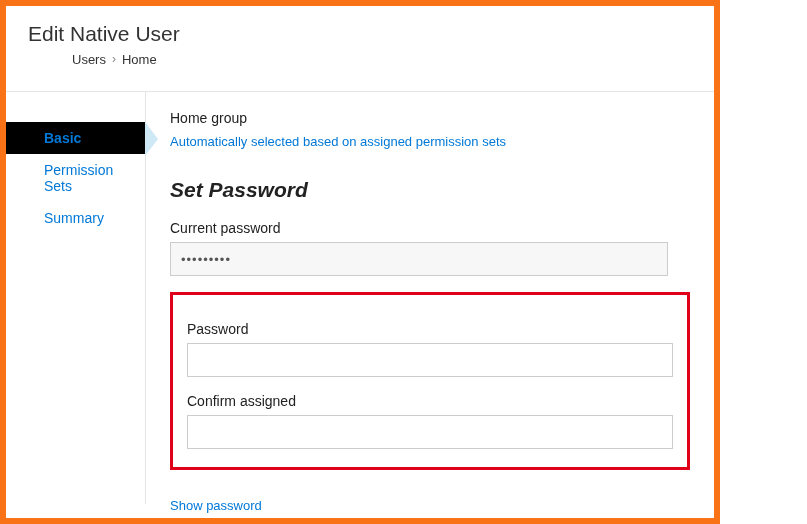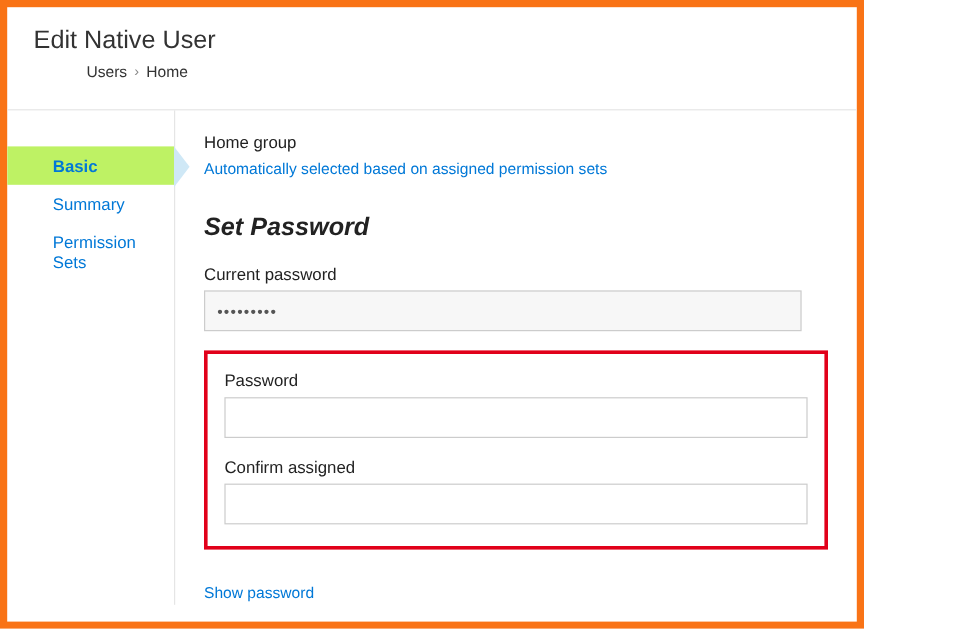--- a/index.html
+++ b/index.html
@@ -57,21 +57,21 @@
     padding-top: 30px;
   }
   .nav-item {
     padding: 8px 22px 8px 38px;
     font-size: 14px;
     color: #0078d7;
     cursor: pointer;
     position: relative;
   }
   .nav-item.active {
-    background: #bef264;
+    background: #000000;
     font-weight: 600;
     color: #0078d7;
   }
   .nav-item.active::after {
     content: "";
     position: absolute;
     right: -13px;
     top: 0;
     width: 0;
     height: 0;
@@ -111,21 +111,21 @@
     padding: 0 10px;
     font-size: 13px;
     color: #555;
     letter-spacing: 1px;
   }
   .text-input.white {
     background: #fff;
   }
   .highlight-box {
     border: 3px solid #e1001a;
-    padding: 14px 14px 18px 14px;
+    padding: 26px 14px 18px 14px;
     margin-top: 12px;
     width: 520px;
   }
   .field-block {
     margin-bottom: 16px;
   }
   .field-block:last-child {
     margin-bottom: 0;
   }
   .show-pass {
@@ -143,22 +143,22 @@
       <a href="#">Users</a>
       <span class="breadcrumb-sep">›</span>
       <span>Home</span>
     </div>
   </div>
   <div class="divider"></div>
 
   <div class="body">
     <div class="sidebar">
       <div class="nav-item active">Basic</div>
+      <div class="nav-item">Permission Sets</div>
       <div class="nav-item">Summary</div>
-      <div class="nav-item">Permission Sets</div>
     </div>
 
     <div class="content">
       <p class="field-label">Home group</p>
       <a href="#" class="link-text">Automatically selected based on assigned permission sets</a>
 
       <h2 class="section-title">Set Password</h2>
 
       <div class="field-block">
         <p class="field-label">Current password</p>

